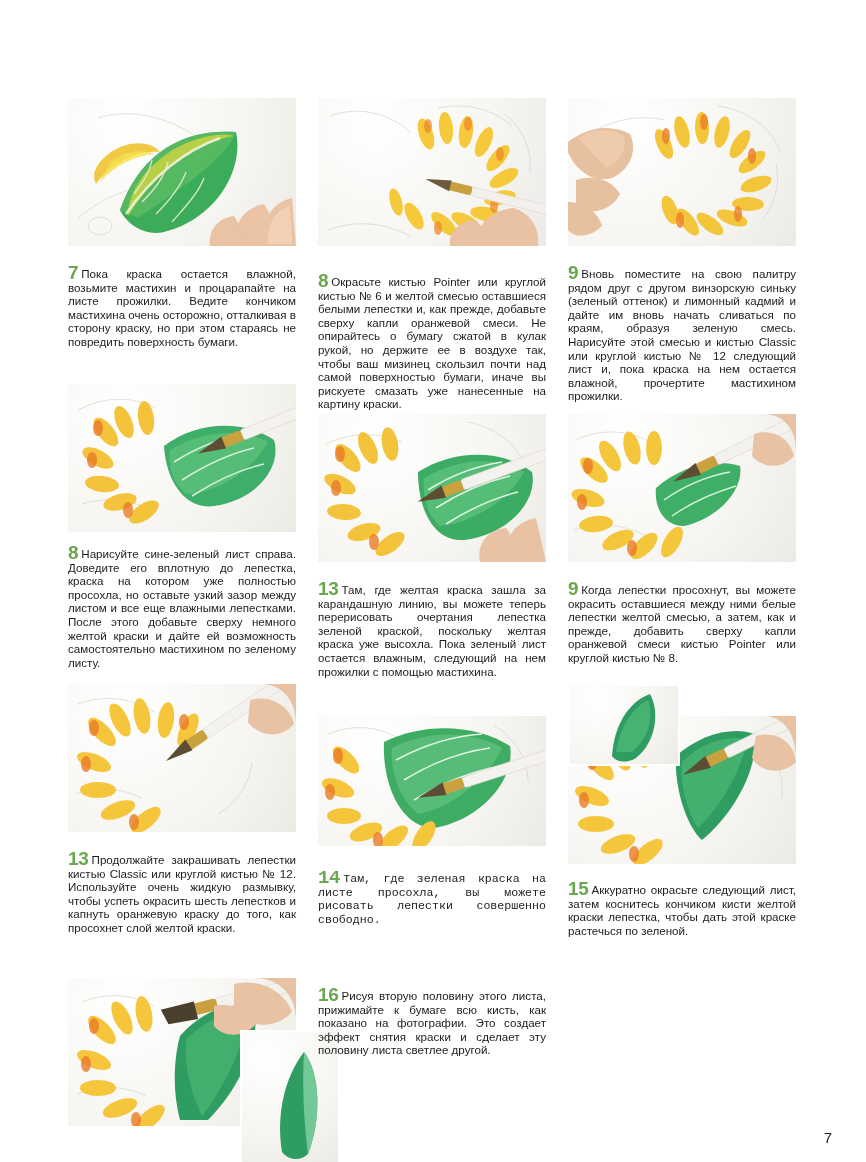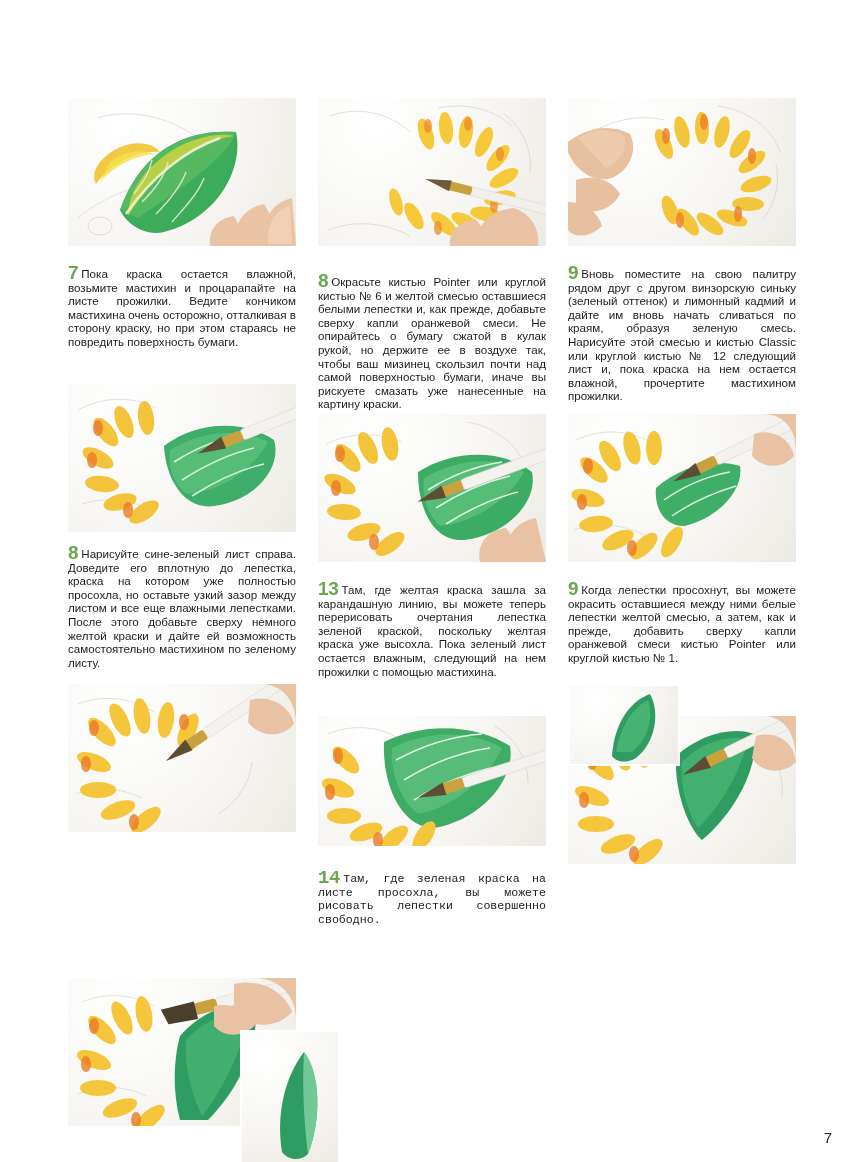--- a/index.html
+++ b/index.html
@@ -302,21 +302,21 @@
     </svg>
   </div>
 
   <div class="step" style="left:68px;top:530px;width:228px;">
     <span class="num">8</span><span>Нарисуйте сине-зеленый лист справа. Доведите его вплотную до лепестка, краска на котором уже полностью просохла, но оставьте узкий зазор между листом и все еще влажными лепестками. После этого добавьте сверху немного желтой краски и дайте ей возможность самостоятельно мастихином по зеленому листу.</span>
   </div>
   <div class="step" style="left:318px;top:566px;width:228px;">
     <span class="num">13</span><span>Там, где желтая краска зашла за карандашную линию, вы можете теперь перерисовать очертания лепестка зеленой краской, поскольку желтая краска уже высохла. Пока зеленый лист остается влажным, следующий на нем прожилки с помощью мастихина.</span>
   </div>
   <div class="step" style="left:568px;top:566px;width:228px;">
-    <span class="num">9</span><span>Когда лепестки просохнут, вы можете окрасить оставшиеся между ними белые лепестки желтой смесью, а затем, как и прежде, добавить сверху капли оранжевой смеси кистью Pointer или круглой кистью № 1.</span>
+    <span class="num">9</span><span>Когда лепестки просохнут, вы можете окрасить оставшиеся между ними белые лепестки желтой смесью, а затем, как и прежде, добавить сверху капли оранжевой смеси кистью Pointer или круглой кистью № 8.</span>
   </div>
 
   <div class="photo" style="left:68px;top:668px;width:228px;height:148px;">
     <div class="paper"></div>
     <svg viewBox="0 0 228 148" preserveAspectRatio="none">
       <g stroke="#cfccc6" stroke-width="0.7" fill="none" opacity=".85">
         <path d="M10 20 C36 10 64 14 86 28"></path>
         <path d="M8 110 C30 102 54 104 74 114"></path>
         <path d="M150 130 C170 118 182 98 184 78"></path>
       </g>
@@ -420,22 +420,28 @@
   </div>
 
   <div class="photo" style="left:568px;top:668px;width:108px;height:78px;border:2px solid #ffffff;">
     <div class="paper"></div>
     <svg viewBox="0 0 108 78" preserveAspectRatio="none">
       <path d="M42 70 C44 40 58 16 80 8 C90 26 86 56 66 72 C56 78 46 76 42 70 Z" fill="#2f9d62"></path>
       <path d="M46 66 C50 42 62 22 78 14 C84 30 78 54 62 66 Z" fill="#4cb977" opacity=".8"></path>
     </svg>
   </div>
 
+  <div class="step" style="left:68px;top:836px;width:228px;">
+    <span class="num">13</span><span>Продолжайте закрашивать лепестки кистью Classic или круглой кистью № 12. Используйте очень жидкую размывку, чтобы успеть окрасить шесть лепестков и капнуть оранжевую краску до того, как просохнет слой желтой краски.</span>
+  </div>
   <div class="step" style="left:318px;top:856px;width:228px;font-family:Liberation Mono, monospace;">
     <span class="num">14</span><span>Там, где зеленая краска на листе просохла, вы можете рисовать лепестки совершенно свободно.</span>
+  </div>
+  <div class="step" style="left:568px;top:866px;width:228px;">
+    <span class="num">15</span><span>Аккуратно окрасьте следующий лист, затем коснитесь кончиком кисти желтой краски лепестка, чтобы дать этой краске растечься по зеленой.</span>
   </div>
 
   <div class="photo" style="left:68px;top:962px;width:228px;height:148px;">
     <div class="paper"></div>
     <svg viewBox="0 0 228 148" preserveAspectRatio="none">
       <g stroke="#cfccc6" stroke-width="0.7" fill="none" opacity=".85">
         <path d="M14 24 C38 14 64 16 86 28"></path>
         <path d="M10 116 C32 106 58 108 78 118"></path>
       </g>
       <path d="M112 58 C132 34 164 22 186 28 C194 64 170 112 140 142 L112 142 C104 112 106 80 112 58 Z" fill="#2f9d62"></path>
@@ -468,16 +474,19 @@
   </div>
 
   <div class="photo" style="left:240px;top:1014px;width:96px;height:132px;border:2px solid #ffffff;">
     <div class="paper"></div>
     <svg viewBox="0 0 96 132" preserveAspectRatio="none">
       <path d="M40 120 C34 84 42 46 62 20 C78 40 80 86 66 122 C58 130 46 128 40 120 Z" fill="#2f9d62"></path>
       <path d="M62 20 C78 40 80 86 66 122 C62 92 60 54 62 20 Z" fill="#7fd0a2" opacity=".85"></path>
     </svg>
   </div>
 
+  <div class="step" style="left:318px;top:972px;width:228px;">
+    <span class="num">16</span><span>Рисуя вторую половину этого листа, прижимайте к бумаге всю кисть, как показано на фотографии. Это создает эффект снятия краски и сделает эту половину листа светлее другой.</span>
+  </div>
 
   <div class="pagenum">7</div>
 
 </div>
 
 </body></html>

